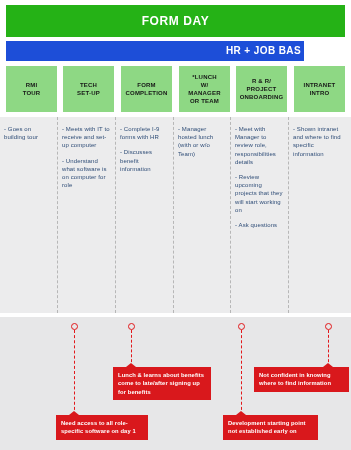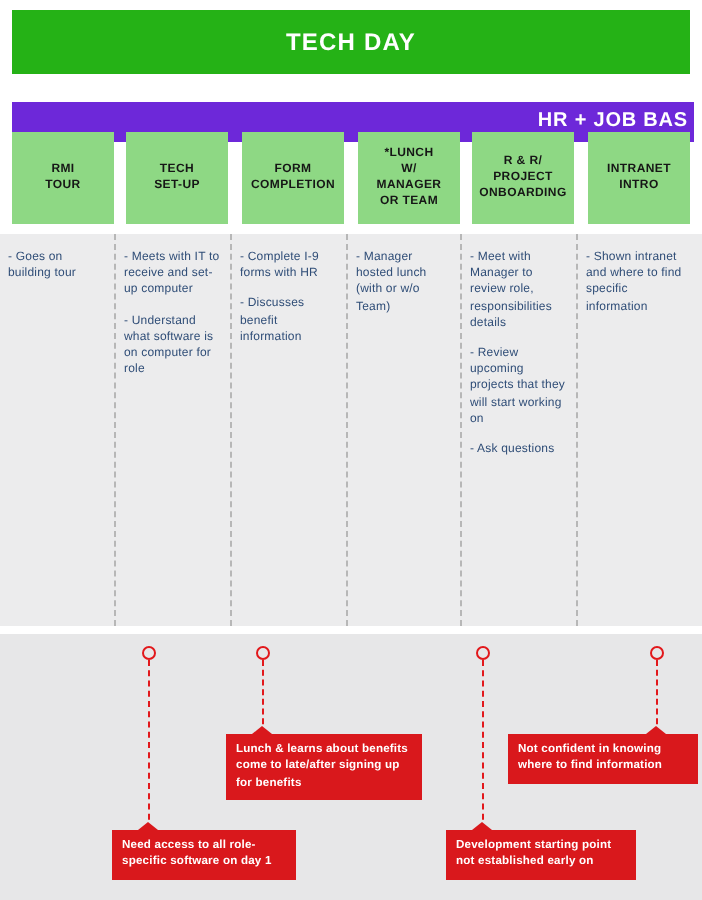--- a/index.html
+++ b/index.html
@@ -39,24 +39,24 @@
     color: #ffffff;
     font-size: 12px;
     font-weight: bold;
     letter-spacing: 0.6px;
   }
 
   
   .owner-band {
     position: absolute;
     left: 6px;
-    top: 51px;
-    width: 341px;
+    top: 41px;
+    width: 298px;
     height: 20px;
-    background: #6d28d9;
+    background: #1d4ed8;
     box-sizing: border-box;
   }
   .owner-band .owner-label {
     position: absolute;
     right: 3px;
     top: 4px;
     color: #ffffff;
     font-size: 10px;
     font-weight: bold;
     letter-spacing: 0.4px;
@@ -164,21 +164,21 @@
     border-right: 5px solid transparent;
     border-bottom: 4px solid #d9181c;
   }
 </style>
 </head>
 <body>
 
 <div id="page">
 
   <div class="phase-banner">
-    <div class="phase-title">TECH DAY</div>
+    <div class="phase-title">FORM DAY</div>
   </div>
 
   <div class="owner-band">
     <div class="owner-label">HR + JOB BAS</div>
   </div>
 
   <div class="steps-row">
     <div class="step-box" style="left:0px;">
       <div class="step-label">RMI
 TOUR</div>

